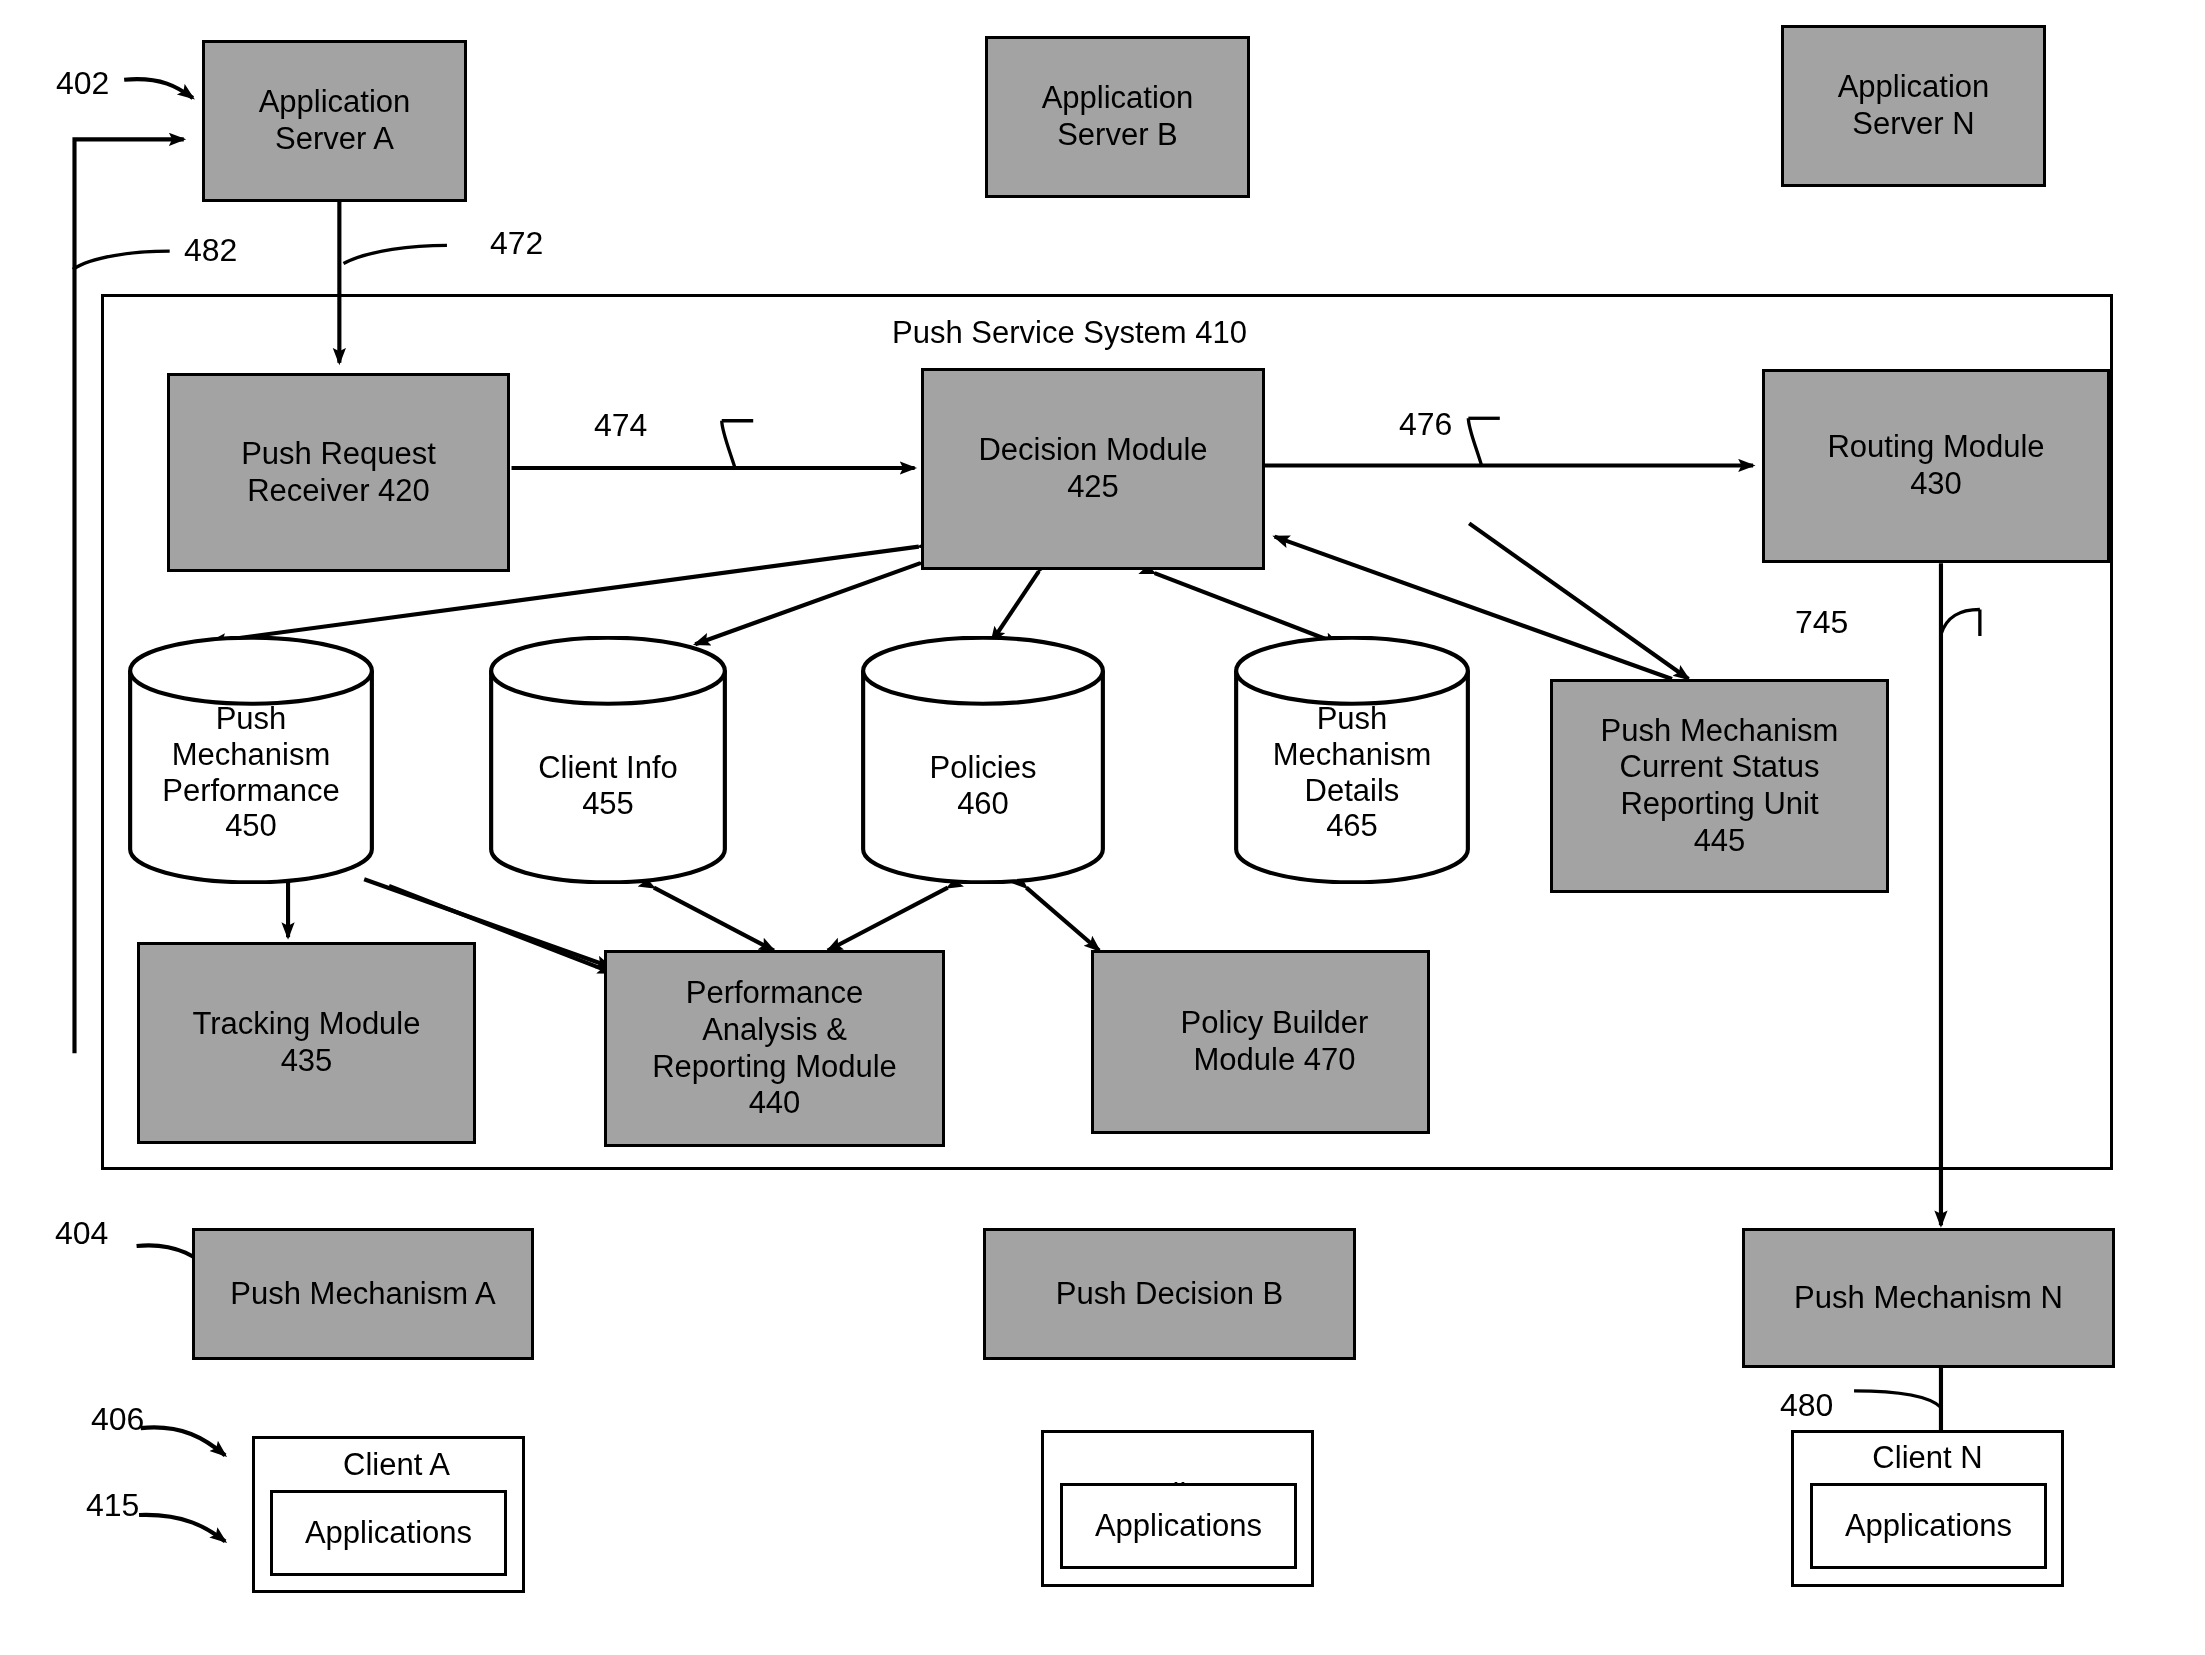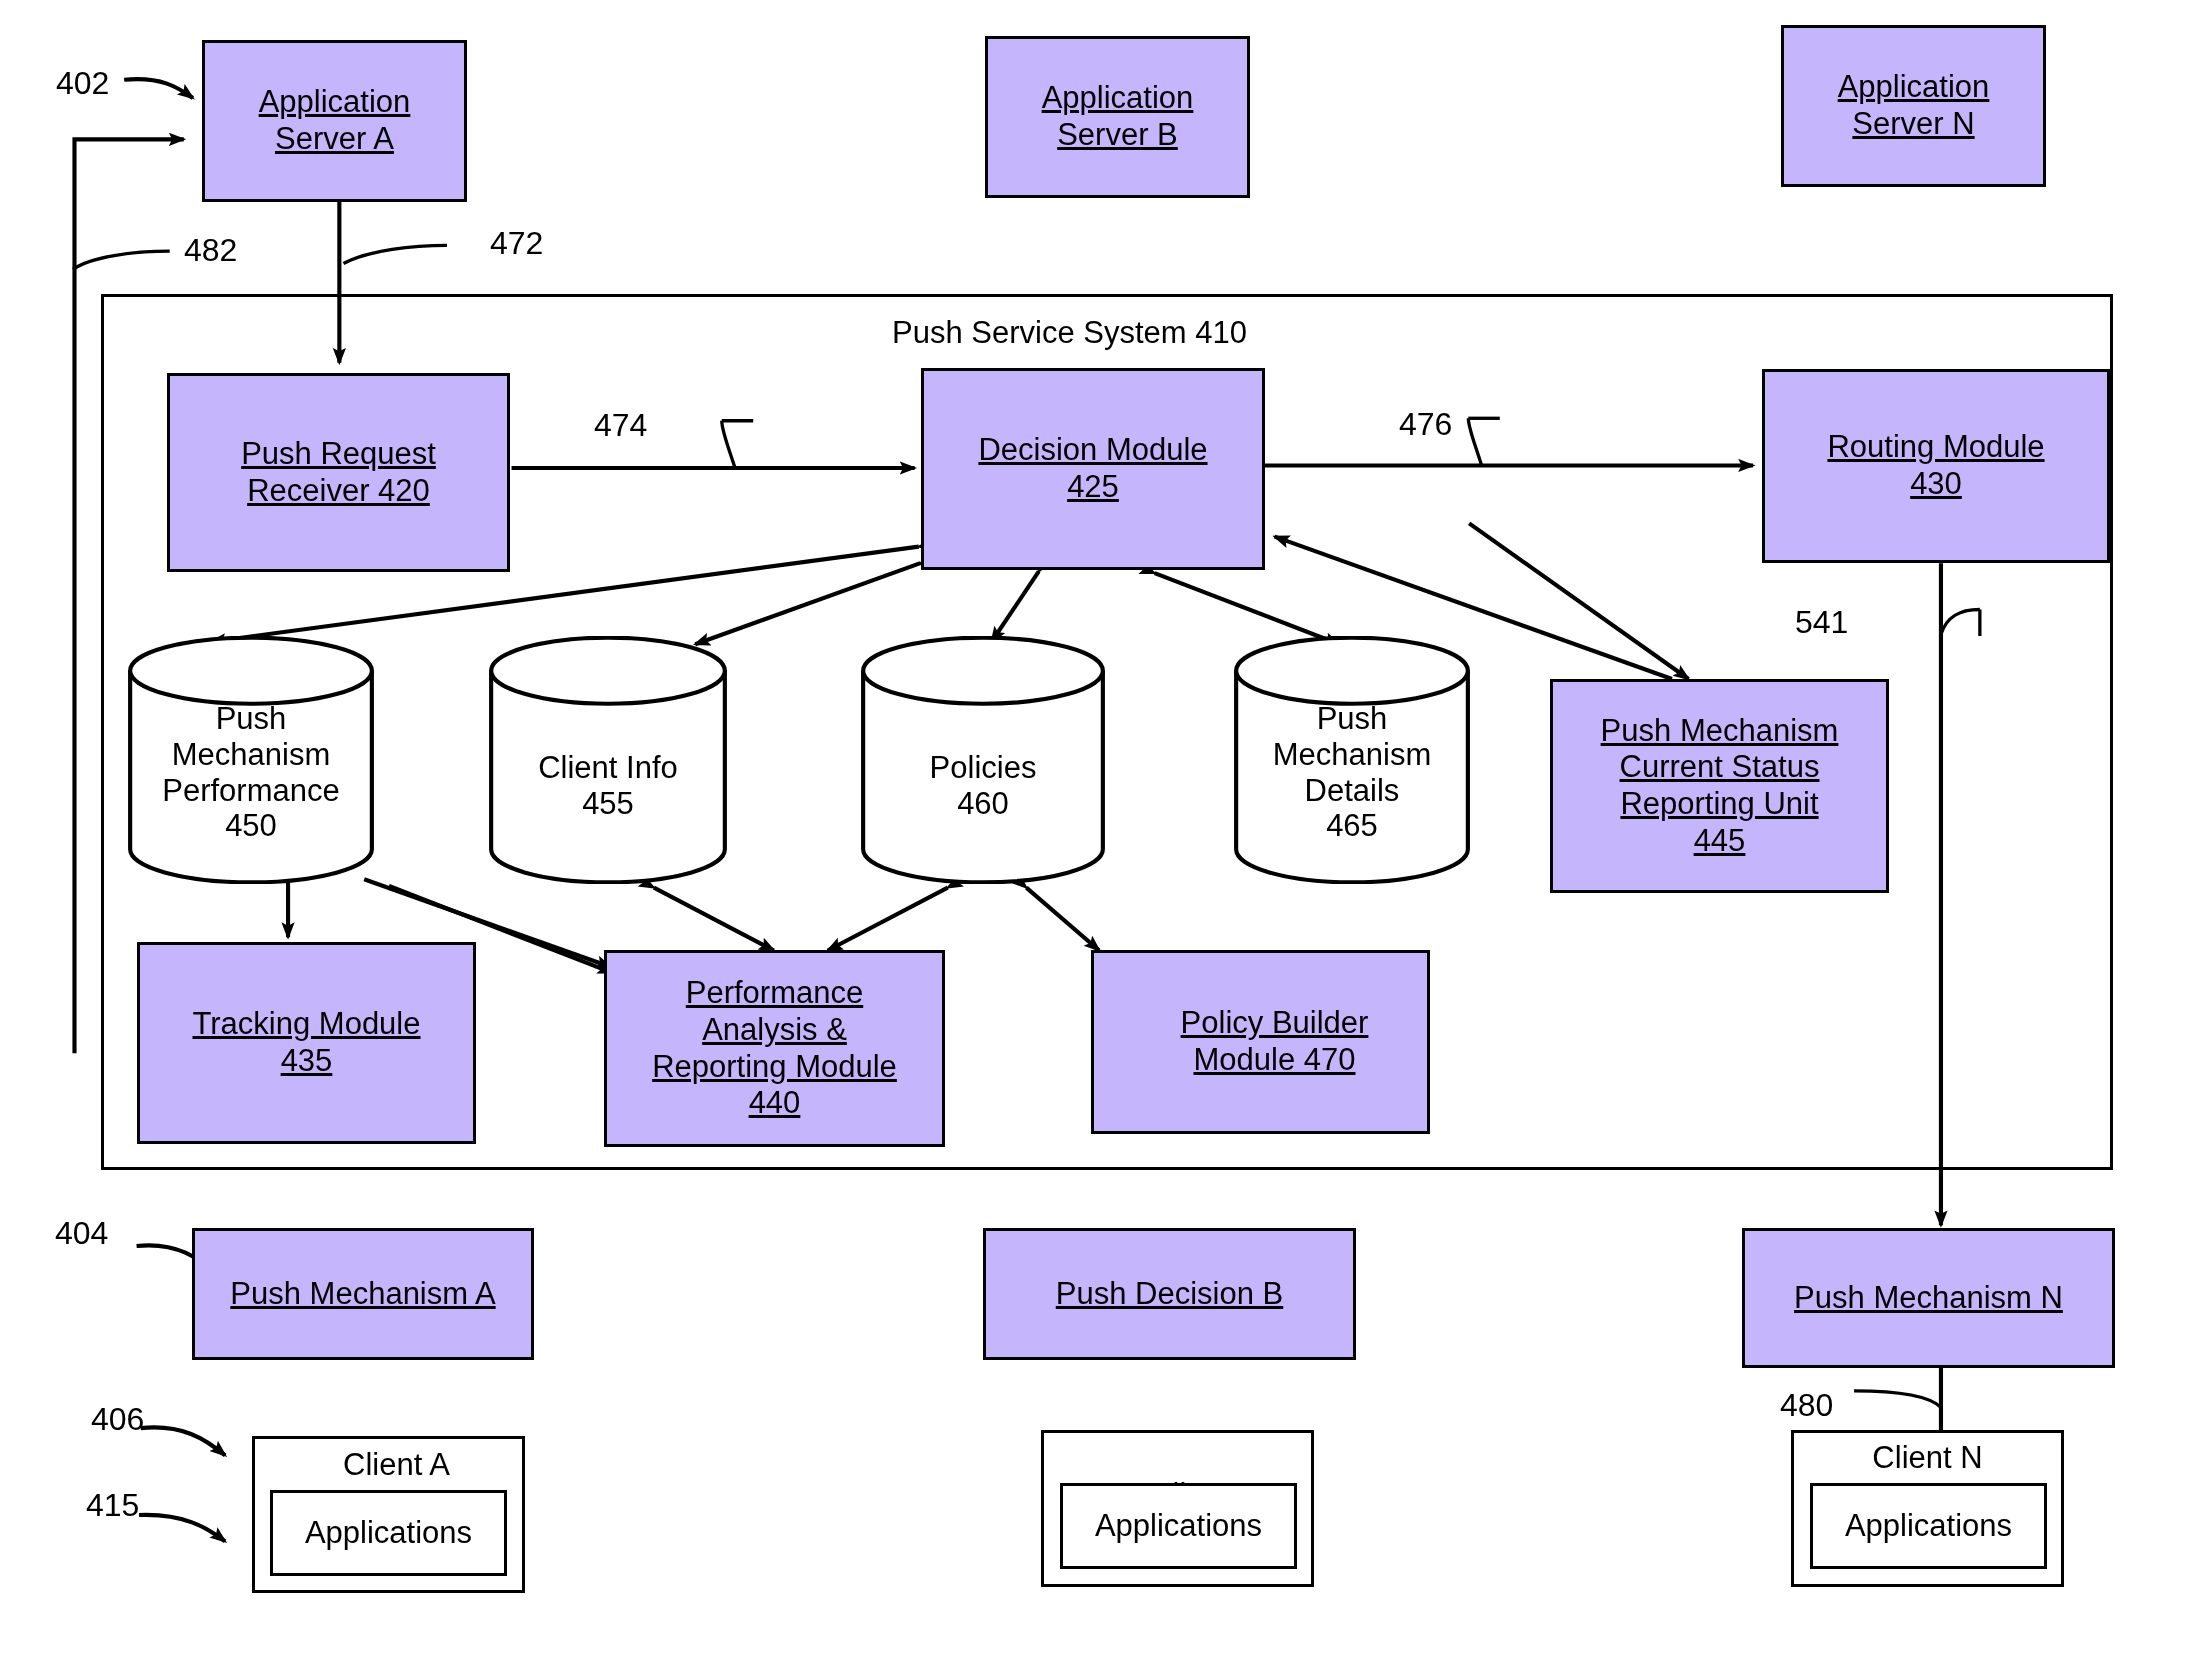--- a/index.html
+++ b/index.html
@@ -21,29 +21,28 @@
     position: absolute;
     left: 0; top: 0;
     width: 2205px;
     height: 1656px;
     pointer-events: none;
   }
   .node {
     position: absolute;
     box-sizing: border-box;
     border: 3.3px solid #000;
-    background: #c4b5fd;
+    background: #a3a3a3;
     display: flex;
     align-items: center;
     justify-content: center;
     text-align: center;
     line-height: 1.18;
     font-size: 31px;
     z-index: 3;
-    text-decoration: underline;
   }
   .node .lbl { display: block; padding: 0 6.6px; }
   .cyl {
     position: absolute;
     z-index: 3;
     display: flex;
     align-items: center;
     justify-content: center;
     text-align: center;
     font-size: 31px;
@@ -310,18 +309,18 @@
     <span class="lbl">Applications</span>
   </div>
 
   <div class="reftag" style="left:56px; top:65px;">402</div>
   <div class="reftag" style="left:55px; top:1215px;">404</div>
   <div class="reftag" style="left:91px; top:1401px;">406</div>
   <div class="reftag" style="left:86px; top:1487px;">415</div>
   <div class="reftag" style="left:490px; top:225px;">472</div>
   <div class="reftag" style="left:594px; top:407px;">474</div>
   <div class="reftag" style="left:1399px; top:406px;">476</div>
-  <div class="reftag" style="left:1795px; top:604px;">541</div>
+  <div class="reftag" style="left:1795px; top:604px;">745</div>
   <div class="reftag" style="left:1780px; top:1387px;">480</div>
   <div class="reftag" style="left:184px; top:232px;">482</div>
 
 </div>
 
 
 </body></html>

